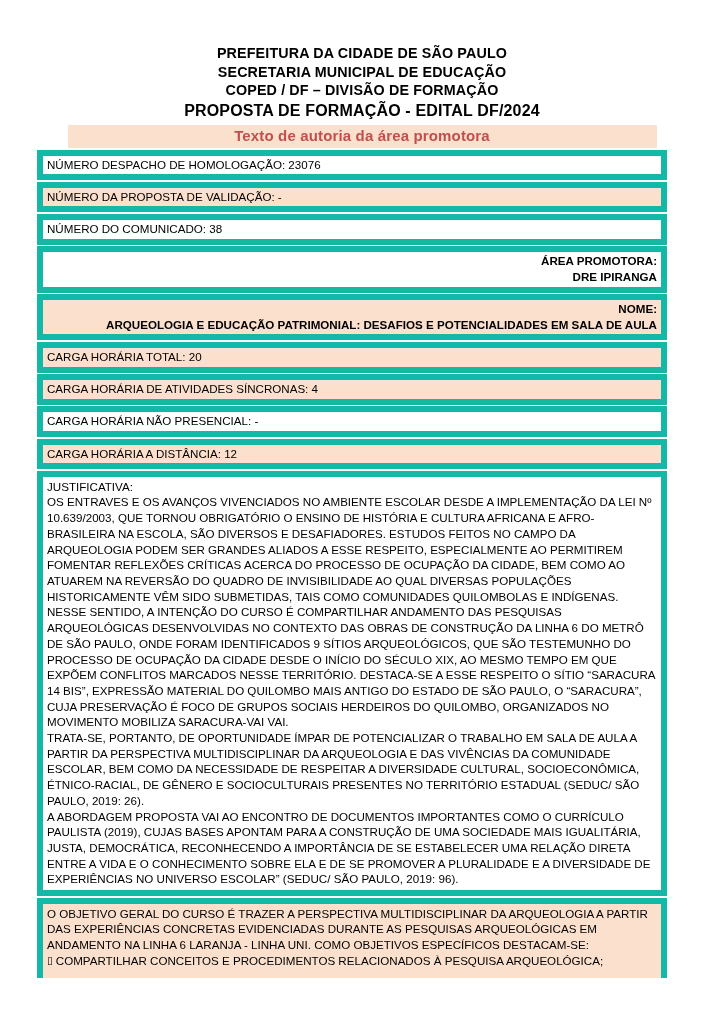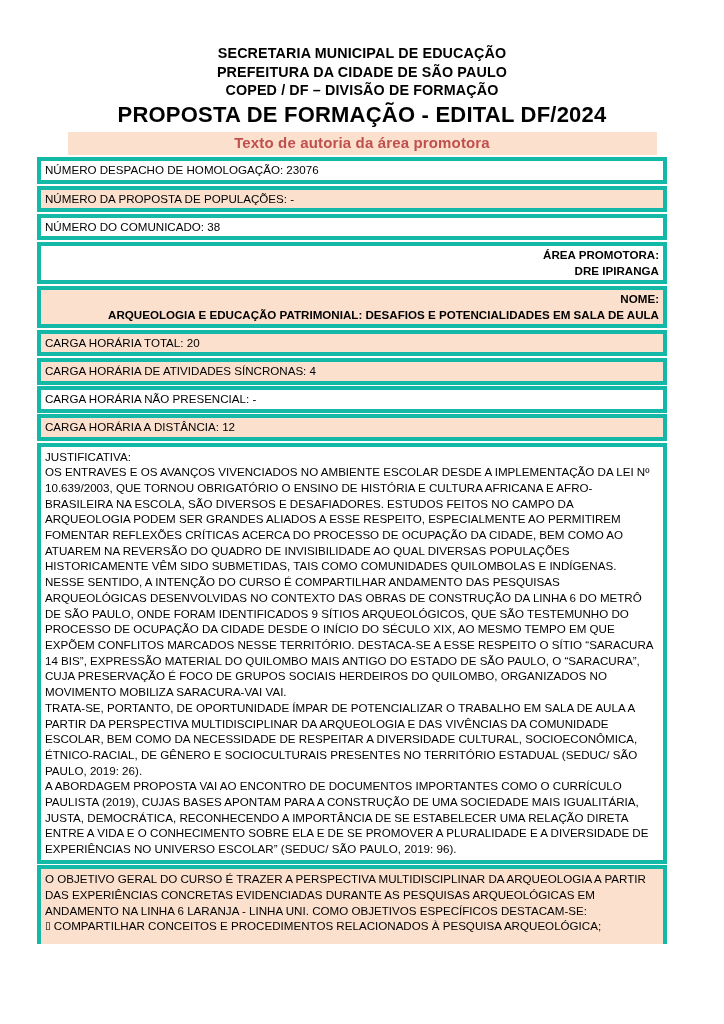--- a/index.html
+++ b/index.html
@@ -33,21 +33,21 @@
   }
   .doc-header .hline {
     display: block;
     font-weight: bold;
     font-size: 14.3px;
     letter-spacing: 0.01em;
     color: #000;
     white-space: nowrap;
   }
   .doc-header .hline.big {
-    font-size: 22px;
+    font-size: 16px;
     padding-top: 1px;
   }
 
   
   .title-band {
     margin: 3px auto 0 auto;
     width: 589px;
     background: #FBE0CE;
     text-align: center;
     padding: 2px 0 3px 0;
@@ -61,21 +61,21 @@
   }
 
   
   .sheet {
     margin: 2px 0 0 37px;
     width: 630px;
   }
   .row {
     box-sizing: border-box;
     width: 630px;
-    border: 4px solid #14b8a6;
+    border: 6px solid #14b8a6;
     margin-bottom: 1.5px;
     padding: 1px 4px 2px 4px;
     font-size: 11.6px;
     line-height: 1.355;
     background: #ffffff;
     color: #000000;
   }
   .row.peach { background: #FBE0CE; }
   .row.white { background: #ffffff; }
   .row.bold  { font-weight: bold; text-align: right; }
@@ -111,38 +111,38 @@
     border-bottom: none;
     padding-bottom: 10px;
   }
 </style>
 </head>
 <body>
 
 <div class="page">
 
   <div class="doc-header">
+    <span class="hline">PREFEITURA DA CIDADE DE SÃO PAULO</span>
     <span class="hline">SECRETARIA MUNICIPAL DE EDUCAÇÃO</span>
-    <span class="hline">PREFEITURA DA CIDADE DE SÃO PAULO</span>
     <span class="hline">COPED / DF – DIVISÃO DE FORMAÇÃO</span>
     <span class="hline big">PROPOSTA DE FORMAÇÃO - EDITAL DF/2024</span>
   </div>
 
   <div class="title-band">
     <span class="title-text">Texto de autoria da área promotora</span>
   </div>
 
   <div class="sheet">
 
     <div class="row white">
       <span class="ln">NÚMERO DESPACHO DE HOMOLOGAÇÃO:  23076</span>
     </div>
 
     <div class="row peach">
-      <span class="ln">NÚMERO DA PROPOSTA DE POPULAÇÕES:  -</span>
+      <span class="ln">NÚMERO DA PROPOSTA DE VALIDAÇÃO:  -</span>
     </div>
 
     <div class="row white">
       <span class="ln">NÚMERO DO COMUNICADO:  38</span>
     </div>
 
 
     <div class="row white bold">
       <span class="ln">ÁREA PROMOTORA:</span>
       <span class="ln">DRE IPIRANGA</span>

